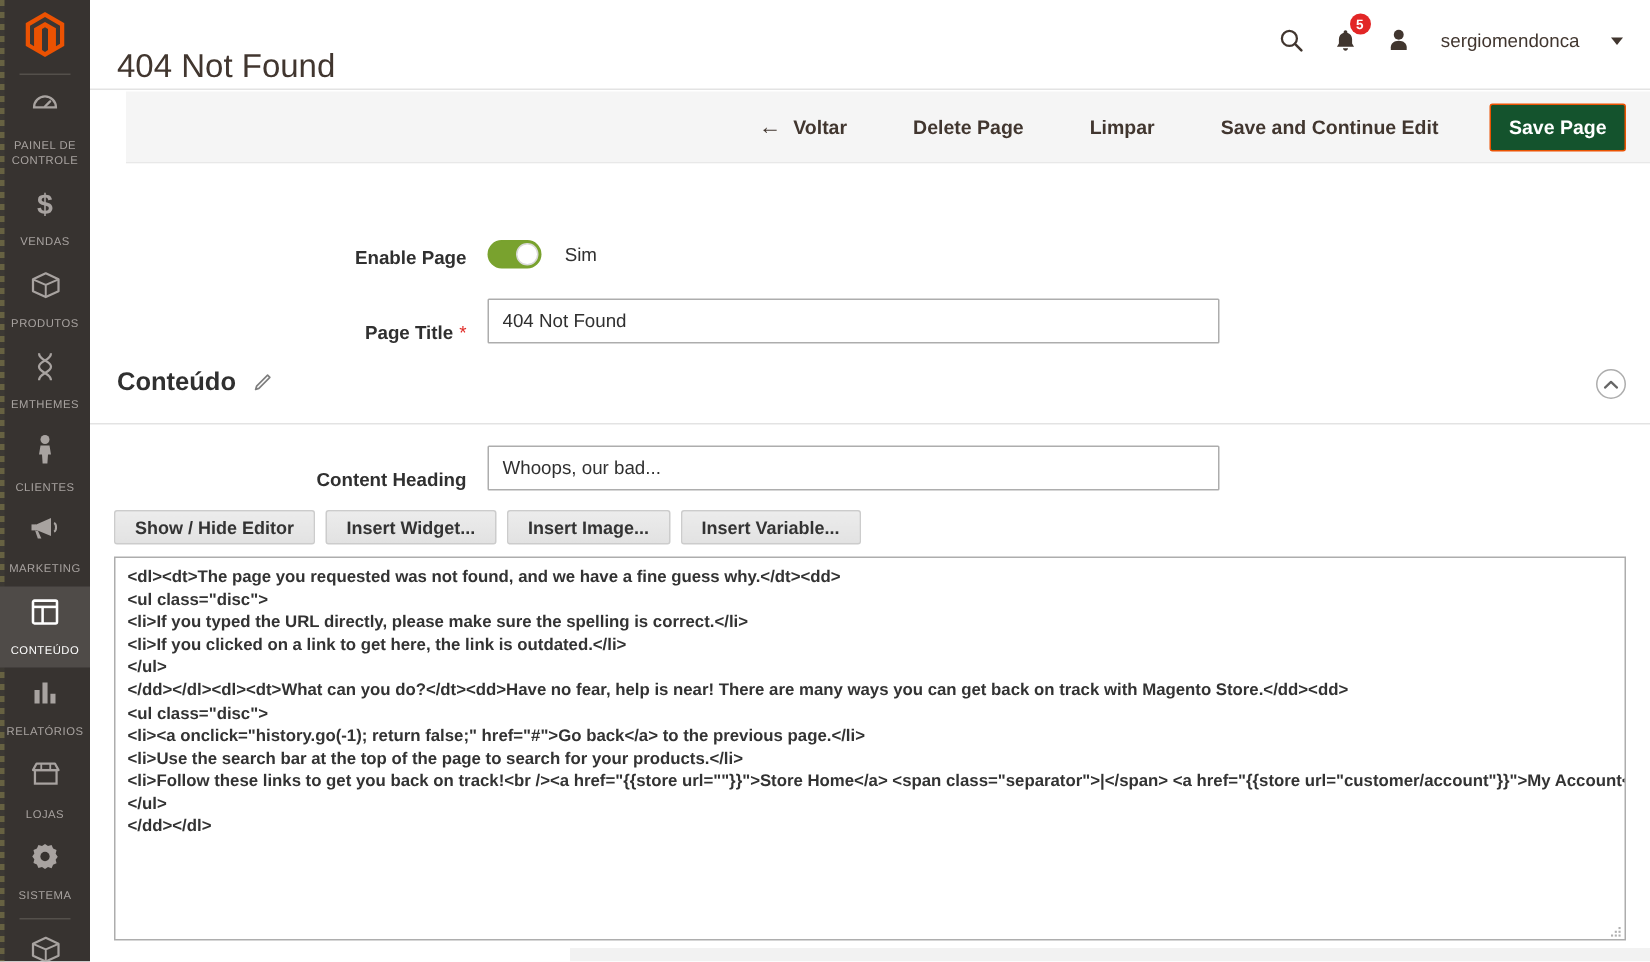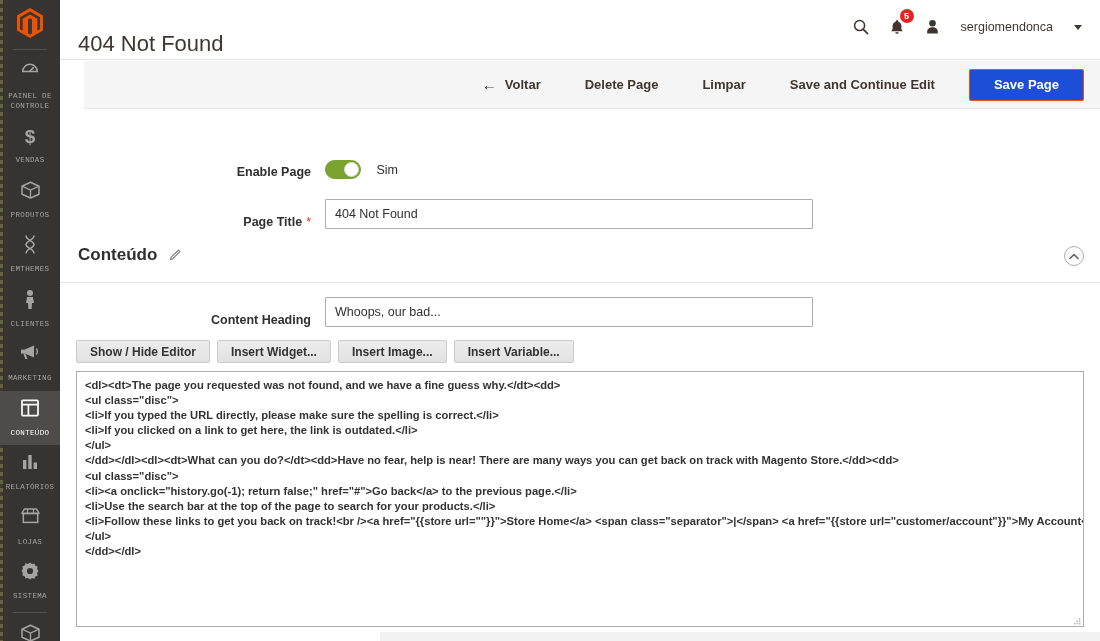--- a/index.html
+++ b/index.html
@@ -38,21 +38,21 @@
   .nav-item.active { background: #4f4b48; }
   .nav-ico {
     display: block; height: 21px; margin: 0 auto 3px auto;
     color: #a8a3a0; line-height: 21px;
   }
   .nav-item.active .nav-ico { color: #ffffff; }
   .nav-ico svg { display: block; margin: 0 auto; }
   .nav-label {
     display: block; font-size: 7.5px; letter-spacing: .35px;
     color: #a8a3a0; line-height: 9.5px; text-transform: uppercase;
-    font-family: Liberation Mono, monospace;
+    font-family: Liberation Sans, sans-serif;
     margin-top: 10px;
   }
   .nav-item.active .nav-label { color: #ffffff; }
   .nav-sep { width: 34px; height: 1px; background: #54504b; margin: 3px auto; }
 
   
   #page-header {
     position: absolute; left: 60px; top: 0; width: 1040px; height: 60px;
     background: #ffffff; border-bottom: 1px solid #e3e3e3;
   }
@@ -95,22 +95,22 @@
   }
   .tb-btn {
     background: none; border: none; cursor: pointer;
     font-family: "Liberation Sans", sans-serif;
     font-size: 13px; font-weight: bold; color: #41362f;
     padding: 0 22px; height: 32px;
   }
   #btn-back { display: flex; align-items: center; gap: 8px; padding-left: 6px; }
   .arrow-left { font-size: 15px; font-weight: normal; line-height: 1; }
   #btn-save-page {
-    background: #1d4ed8; color: #ffffff; border: 1px solid #eb5202;
-    border-radius: 2px; padding: 0 24px; height: 32px;
+    background: #14532d; color: #ffffff; border: 1px solid #eb5202;
+    border-radius: 2px; padding: 0 12px; height: 32px;
     font-size: 13px; font-weight: bold; cursor: pointer;
     font-family: "Liberation Sans", sans-serif; margin-left: 12px;
   }
 
   
   #content { position: absolute; left: 60px; top: 109px; width: 1040px; height: 532px; background: #fff; }
 
   .field-row { display: flex; align-items: flex-end; margin-bottom: 0; }
   .field-label {
     width: 265px; text-align: right; padding-right: 14px;

